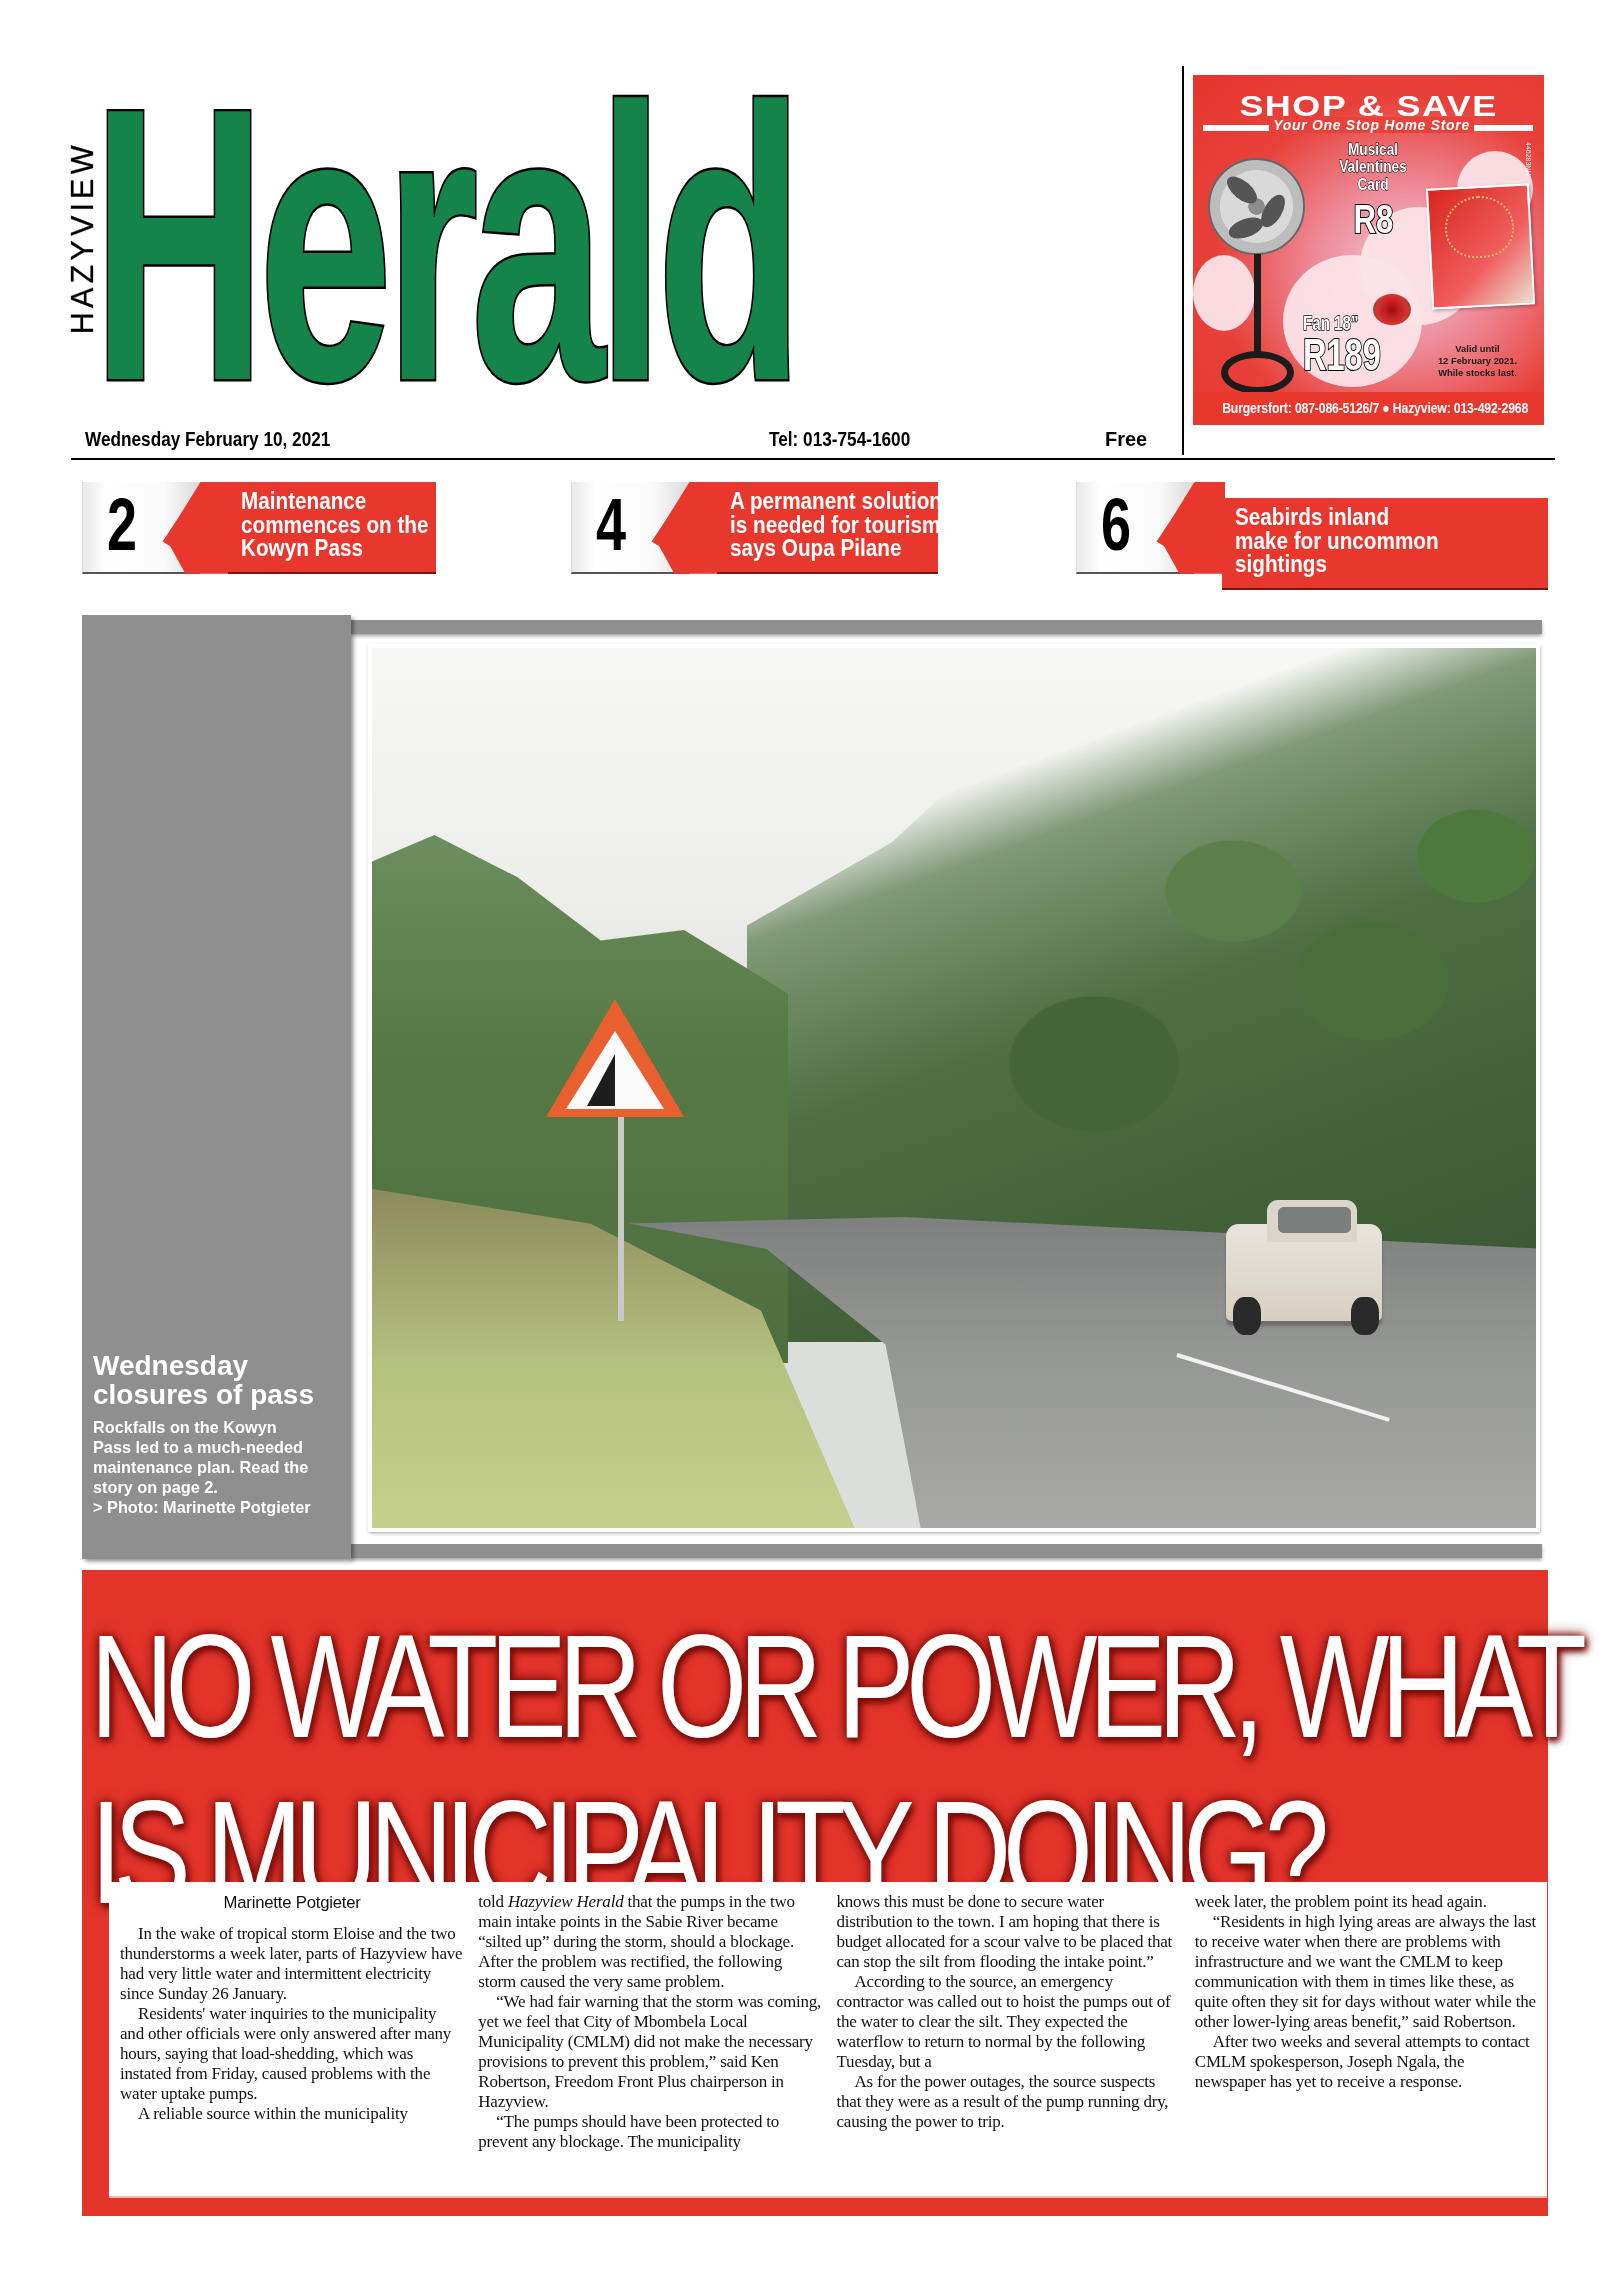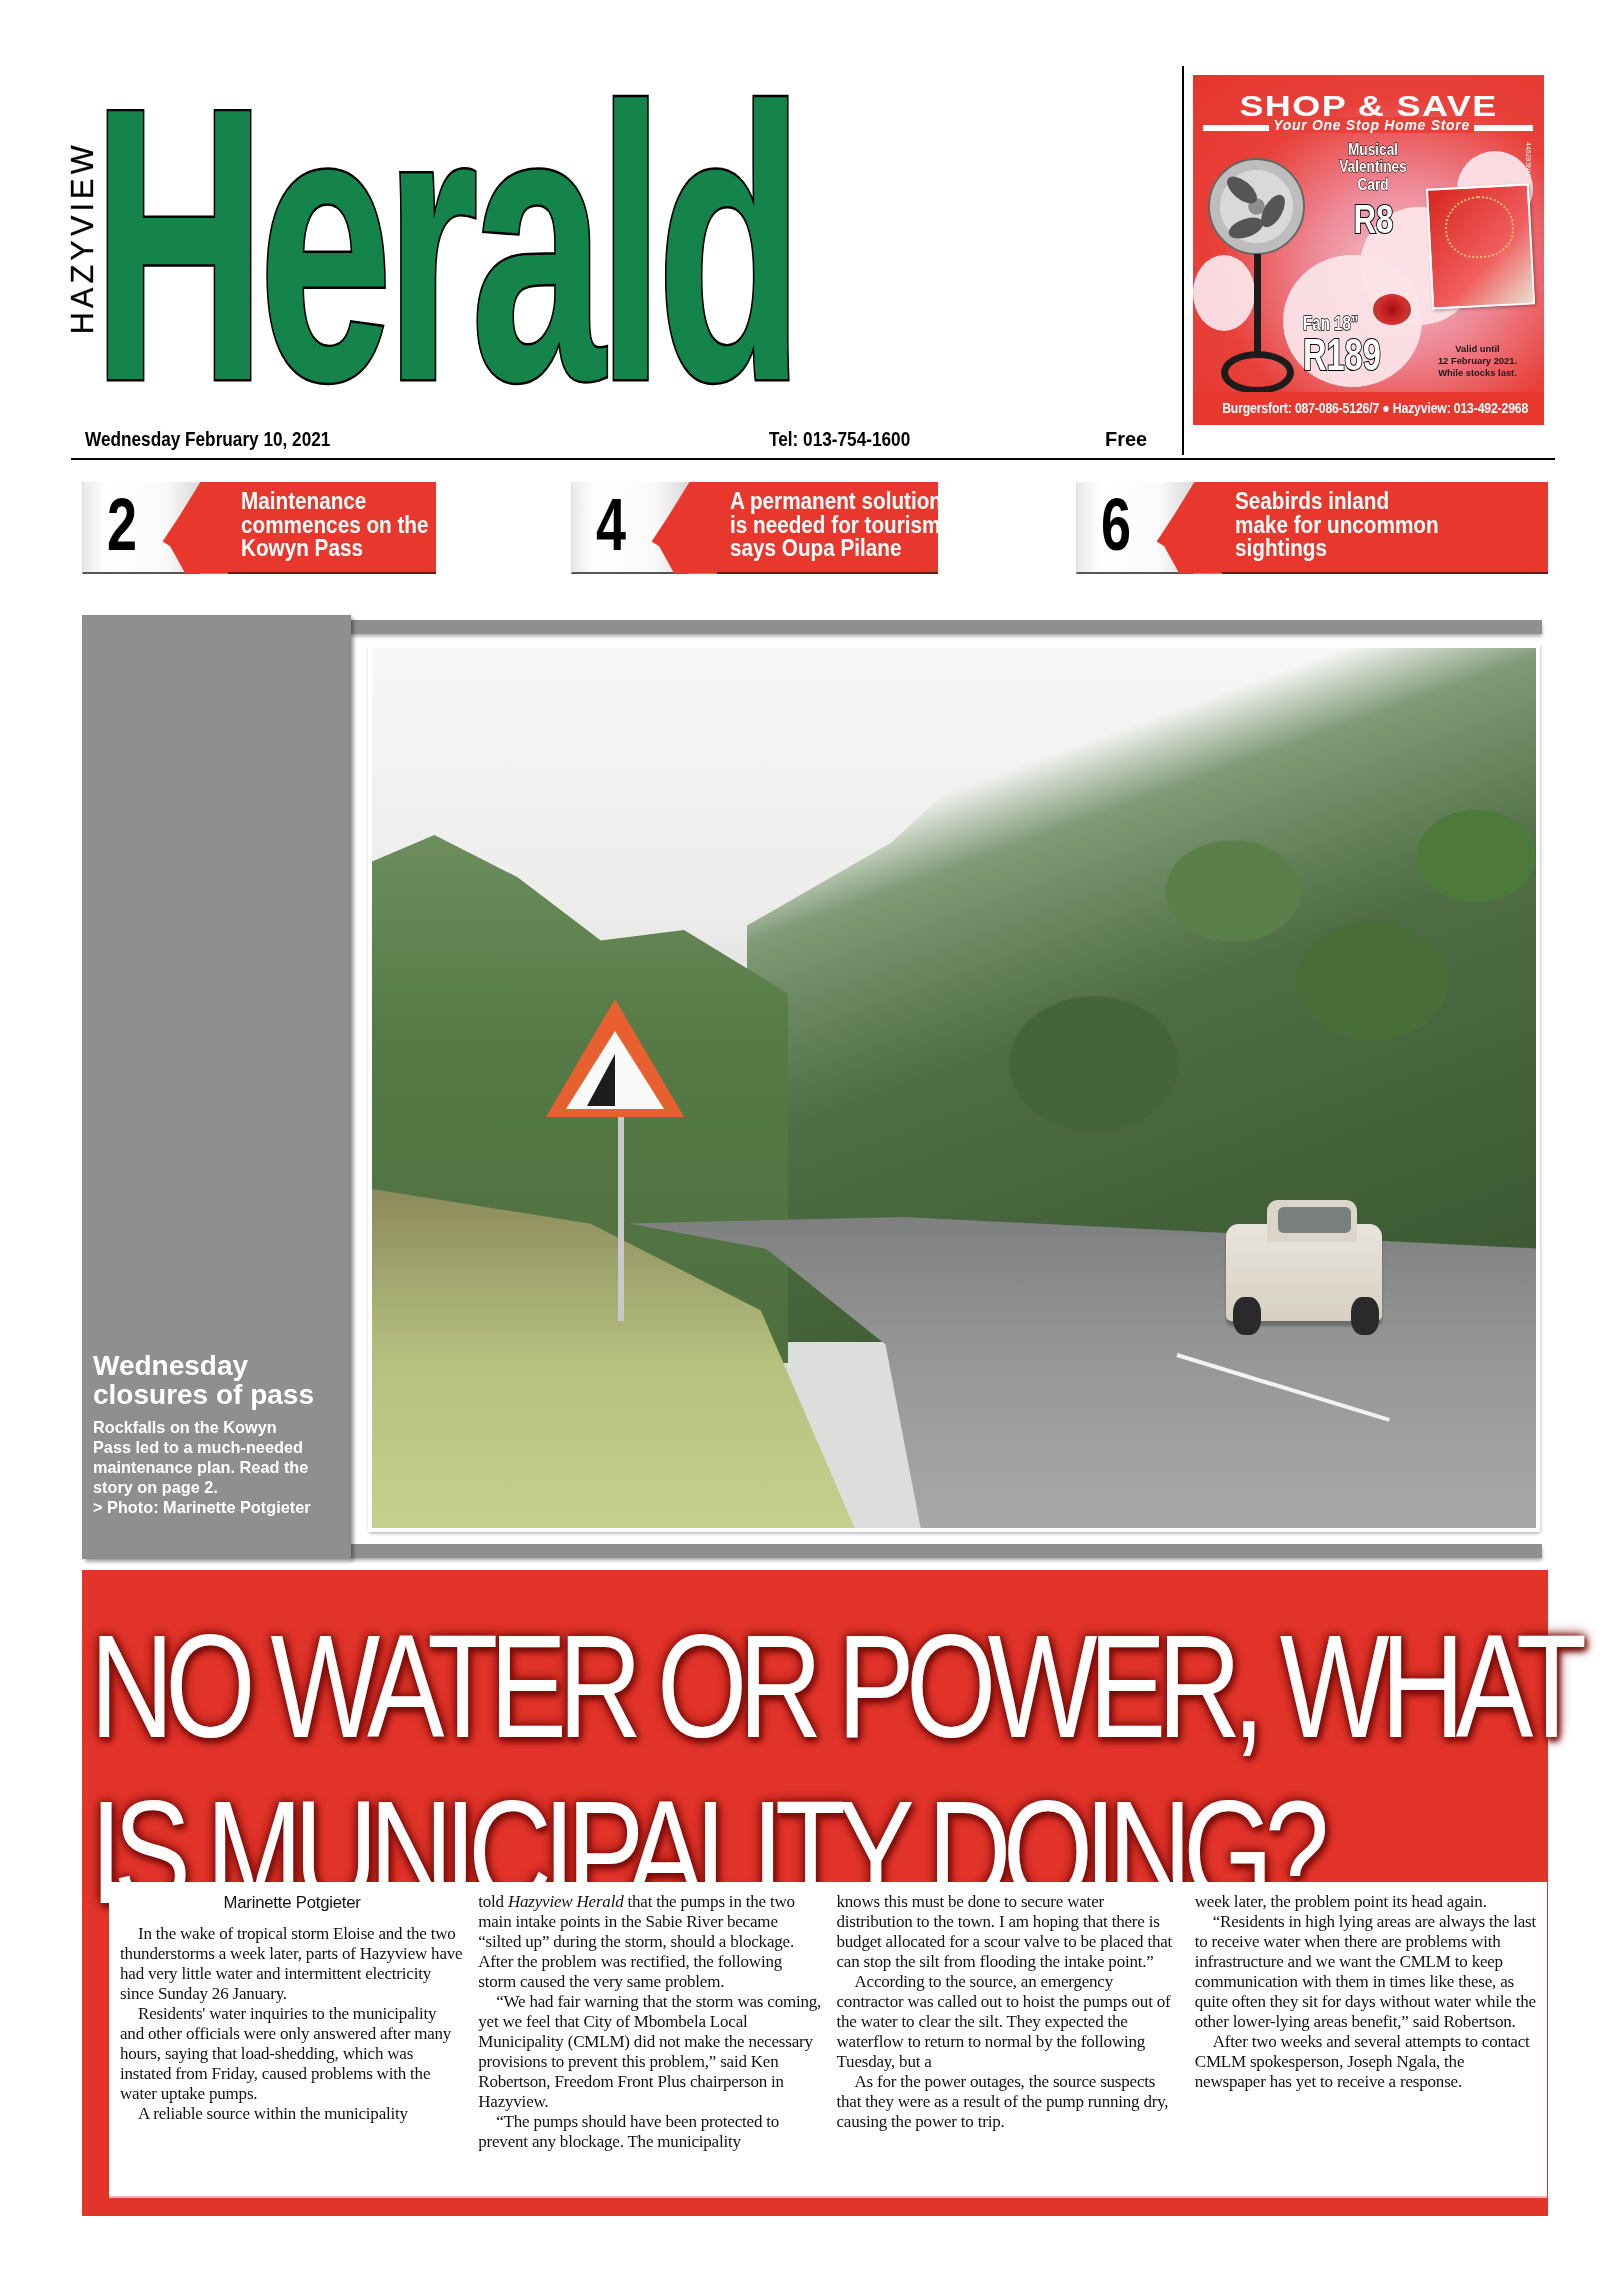--- a/index.html
+++ b/index.html
@@ -304,21 +304,21 @@
     <div class="label">A permanent solution</div>
     <div class="label">is needed for tourism,</div>
     <div class="label">says Oupa Pilane</div>
   </div>
 </div>
 
 <div class="teaser" style="left:1076px;">
   <div class="numtab"></div>
   <div class="num">6</div>
   <div class="ribbon"></div>
-  <div class="label-box" style="width:326px;">
+  <div class="label-box" style="width:326px;margin-top:16px;">
     <div class="label">Seabirds inland</div>
     <div class="label">make for uncommon</div>
     <div class="label">sightings</div>
   </div>
 </div>
 
 <div class="photo-frame-bar-top"></div>
 <div class="photo-frame-bar-bottom"></div>
 
 <div class="sidebar">

